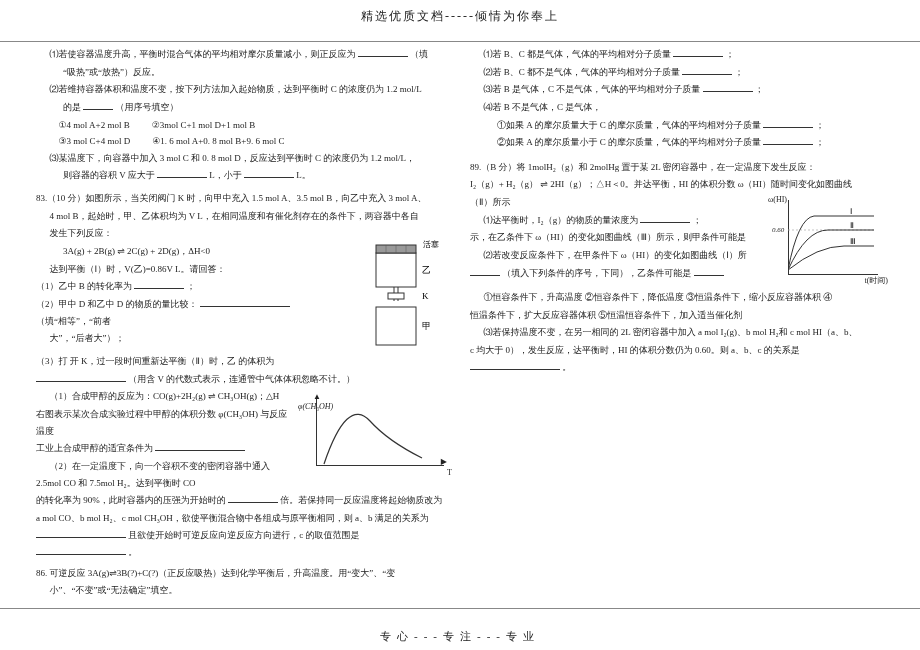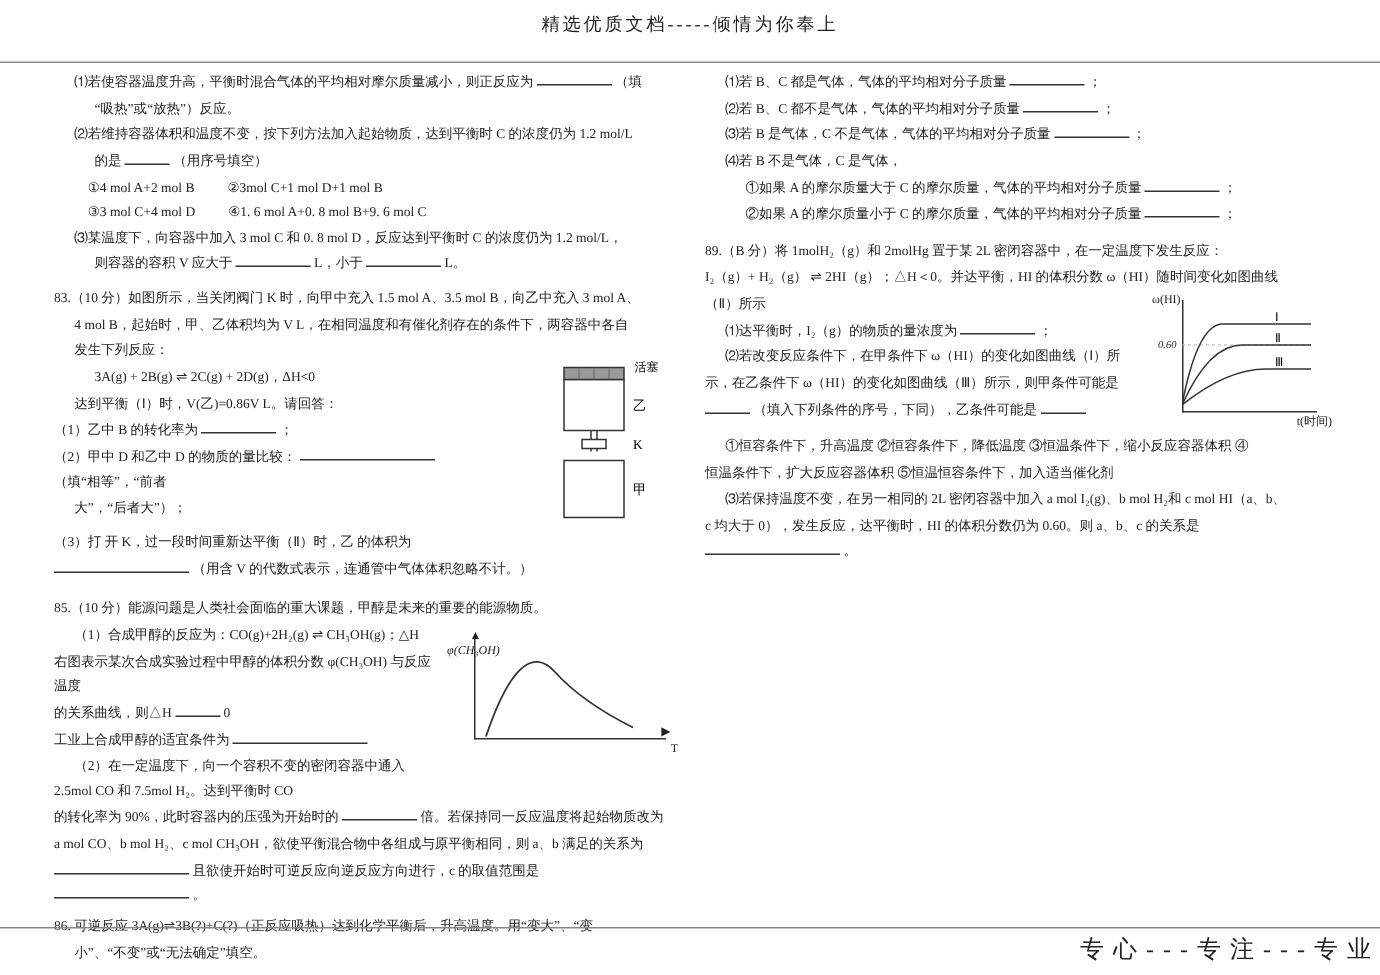--- a/index.html
+++ b/index.html
@@ -17,25 +17,25 @@
     text-align: center;
     padding: 8px 0 16px 0;
     border-bottom: 1px solid #888;
     font-size: 12px;
     letter-spacing: 2px;
   }
   .footer {
     position: absolute;
     bottom: 6px;
     width: 100%;
-    text-align: right;
-    font-size: 16px;
+    text-align: center;
+    font-size: 11px;
     letter-spacing: 6px;
     border-top: 1px solid #888;
-    padding-top: 4px;
+    padding-top: 20px;
   }
   .cols {
     display: flex;
     padding: 4px 36px 0 36px;
     gap: 20px;
   }
   .col { flex: 1; line-height: 1.85; }
   .p { margin-bottom: 1px; }
   .indent1 { text-indent: 1.5em; }
   .indent2 { text-indent: 3em; }
@@ -154,43 +154,37 @@
           <text x="82" y="94" font-size="9">甲</text>
         </svg>
       </div>
     </div>
     <div class="p">（3）打 开 K，过一段时间重新达平衡（Ⅱ）时，乙 的体积为</div>
     <div class="p">
       <span class="blank blank-long"></span>
       <span>（用含 V 的代数式表示，连通管中气体体积忽略不计。）</span>
     </div>
 
-    <div class="p" style="margin-top:10px">85.（10 分）能源问题是人类社会面临的重大课题，甲醇是未来的重要的能源物质。</div>
 
     <div class="curve-box">
       <div class="axis-y"></div>
       <div class="axis-x"></div>
       <div class="arrowy">▲</div>
       <div class="arrowx">▶</div>
       <div class="ylabel">φ(CH₃OH)</div>
       <div class="xlabel">T</div>
       <div class="curve">
         <svg viewBox="0 0 110 60">
             <path d="M2,58 Q25,-10 48,15 Q66,35 100,52" fill="none" stroke="#333" stroke-width="1.2"></path>
           </svg>
       </div>
     </div>
 
     <div class="p indent1">（1）合成甲醇的反应为：CO(g)+2H₂(g) ⇌ CH₃OH(g)；△H</div>
     <div class="p">右图表示某次合成实验过程中甲醇的体积分数 φ(CH₃OH) 与反应温度</div>
-    <div class="p">
-      <span>的关系曲线，则△H</span>
-      <span class="blank blank-short"></span>
-      <span>0</span>
-    </div>
     <div class="p">
       <span>工业上合成甲醇的适宜条件为</span>
       <span class="blank blank-long"></span>
     </div>
     <div class="p indent1">（2）在一定温度下，向一个容积不变的密闭容器中通入 2.5mol CO 和 7.5mol H₂。达到平衡时 CO</div>
     <div class="p">
       <span>的转化率为 90%，此时容器内的压强为开始时的</span>
       <span class="blank"></span>
       <span>倍。若保持同一反应温度将起始物质改为</span>
     </div>
@@ -253,22 +247,22 @@
         <text x="62" y="44" font-size="8">Ⅲ</text>
       </svg>
     </div>
 
     <div class="p">（Ⅱ）所示</div>
     <div class="p indent1">
       <span>⑴达平衡时，I₂（g）的物质的量浓度为</span>
       <span class="blank"></span>
       <span>；</span>
     </div>
+    <div class="p">示，在乙条件下 ω（HI）的变化如图曲线（Ⅲ）所示，则甲条件可能是</div>
     <div class="p indent1">⑵若改变反应条件下，在甲条件下 ω（HI）的变化如图曲线（Ⅰ）所</div>
-    <div class="p">示，在乙条件下 ω（HI）的变化如图曲线（Ⅲ）所示，则甲条件可能是</div>
     <div class="p">
       <span class="blank blank-short"></span>
       <span>（填入下列条件的序号，下同），乙条件可能是</span>
       <span class="blank blank-short"></span>
     </div>
     <div style="clear:both"></div>
     <div class="p indent1">①恒容条件下，升高温度  ②恒容条件下，降低温度  ③恒温条件下，缩小反应容器体积  ④</div>
     <div class="p">恒温条件下，扩大反应容器体积  ⑤恒温恒容条件下，加入适当催化剂</div>
     <div class="p indent1">⑶若保持温度不变，在另一相同的 2L 密闭容器中加入 a mol I₂(g)、b mol H₂和 c mol HI（a、b、</div>
     <div class="p">

